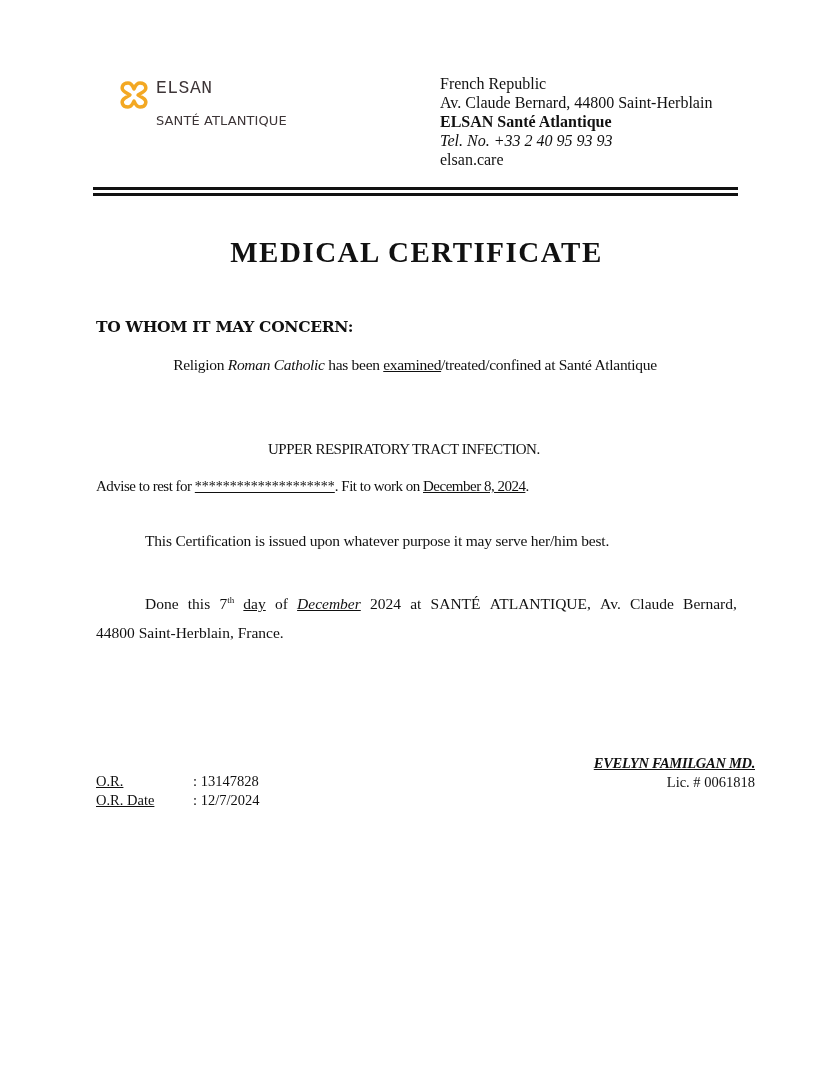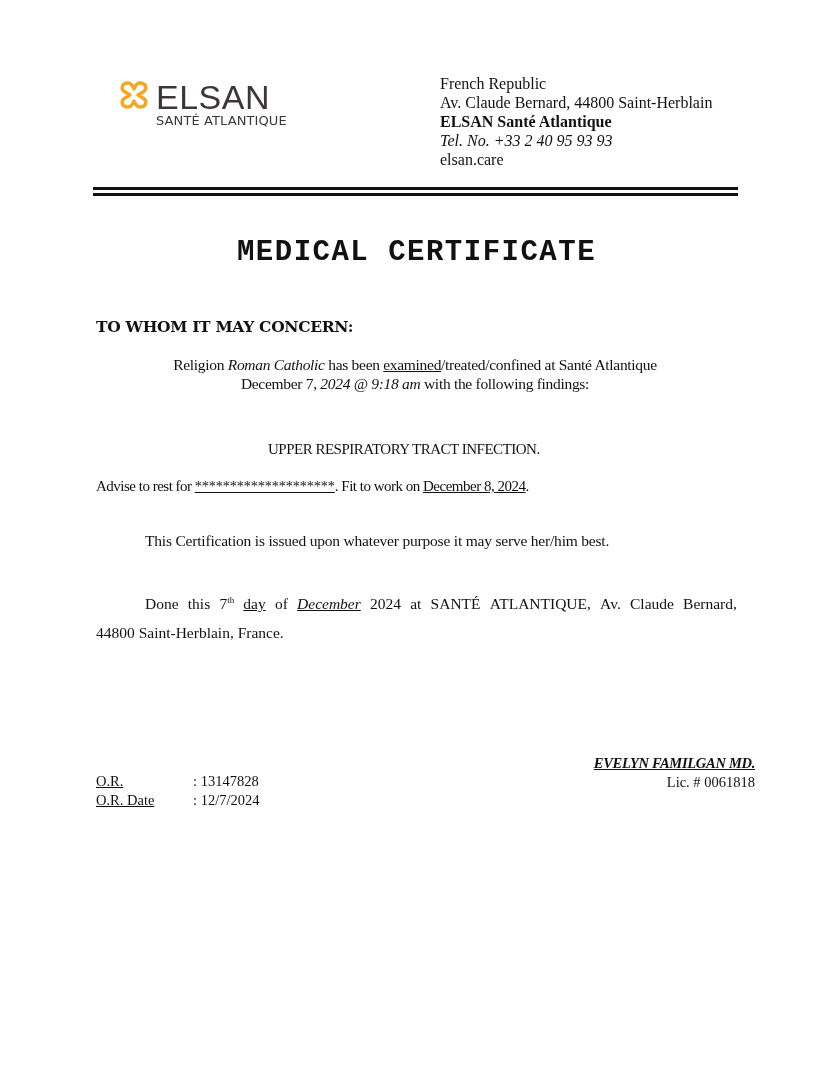--- a/index.html
+++ b/index.html
@@ -4,35 +4,35 @@
 <style>
   * { margin: 0; padding: 0; box-sizing: border-box; }
   html, body { width: 833px; height: 1080px; background: #ffffff; }
   body { position: relative; font-family: "Liberation Serif", serif; color: #111; overflow: hidden; }
 
   .abs { position: absolute; }
 
   
   .logo { left: 118px; top: 80px; width: 200px; height: 52px; }
   .logo-icon { position: absolute; left: 0; top: 0; width: 32px; height: 30px; }
-  .logo-name { position: absolute; left: 38px; top: -2px; font-family: Liberation Sans, sans-serif; font-size: 34px; font-weight: 500; color: #3d3537; letter-spacing: 0.5px; }
+  .logo-name { position: absolute; left: 38px; top: -2px; font-family: Liberation Mono, monospace; font-size: 18px; font-weight: 500; color: #3d3537; letter-spacing: 0.5px; }
   .logo-sub { position: absolute; left: 38px; top: 33px; font-family: "DejaVu Sans", sans-serif; font-size: 13px; color: #3d3537; letter-spacing: 0.1px; white-space: nowrap; }
 
   
   .address { left: 440px; top: 74px; width: 310px; font-size: 16px; line-height: 19px; }
   .address div { white-space: nowrap; }
   .address .bold { font-weight: bold; }
   .address .ital { font-style: italic; padding-right: 20px; }
   .address .site { padding-right: 20px; }
 
   
   .rule { left: 93px; width: 645px; height: 3px; background: #111; }
 
   
-  .title { left: 0; width: 833px; top: 236px; text-align: center; font-family: Liberation Mono, monospace; font-weight: bold; font-size: 29px; letter-spacing: 1.5px; color: #111; }
+  .title { left: 0; width: 833px; top: 236px; text-align: center; font-family: Liberation Serif, serif; font-weight: bold; font-size: 29px; letter-spacing: 1.5px; color: #111; }
 
   .concern { left: 96px; top: 317px; font-family: "DejaVu Serif", serif; font-weight: bold; font-size: 15.5px; letter-spacing: -0.3px; }
 
   .body-para { left: 100px; width: 630px; top: 355px; text-align: center; font-size: 15.5px; line-height: 19px; letter-spacing: -0.3px; }
   .body-para div { white-space: nowrap; }
   .u { text-decoration: underline; }
   .i { font-style: italic; }
 
   .findings { left: 268px; top: 441px; font-size: 15px; letter-spacing: -0.5px; white-space: nowrap; }
 
@@ -73,21 +73,20 @@
 
 <div class="abs rule" style="top:187px"></div>
 <div class="abs rule" style="top:193px"></div>
 
 <div class="abs title">MEDICAL CERTIFICATE</div>
 
 <div class="abs concern">TO WHOM IT MAY CONCERN:</div>
 
 <div class="abs body-para">
   <div><span>Religion </span><span class="i">Roman Catholic</span><span> has been </span><span class="u">examined</span><span>/treated/confined at Santé Atlantique</span></div>
-  <div><span>December 7, </span><span class="i">2024 @ 9:18 am</span><span> with the following findings:</span></div>
 </div>
 
 <div class="abs findings">UPPER RESPIRATORY TRACT INFECTION.</div>
 
 <div class="abs advise">
   <span>Advise to rest for </span><span class="stars">********************</span><span>. Fit to work on </span><span class="u">December 8, 2024</span><span>.</span>
 </div>
 
 <div class="abs cert">This Certification is issued upon whatever purpose it may serve her/him best.</div>
 

